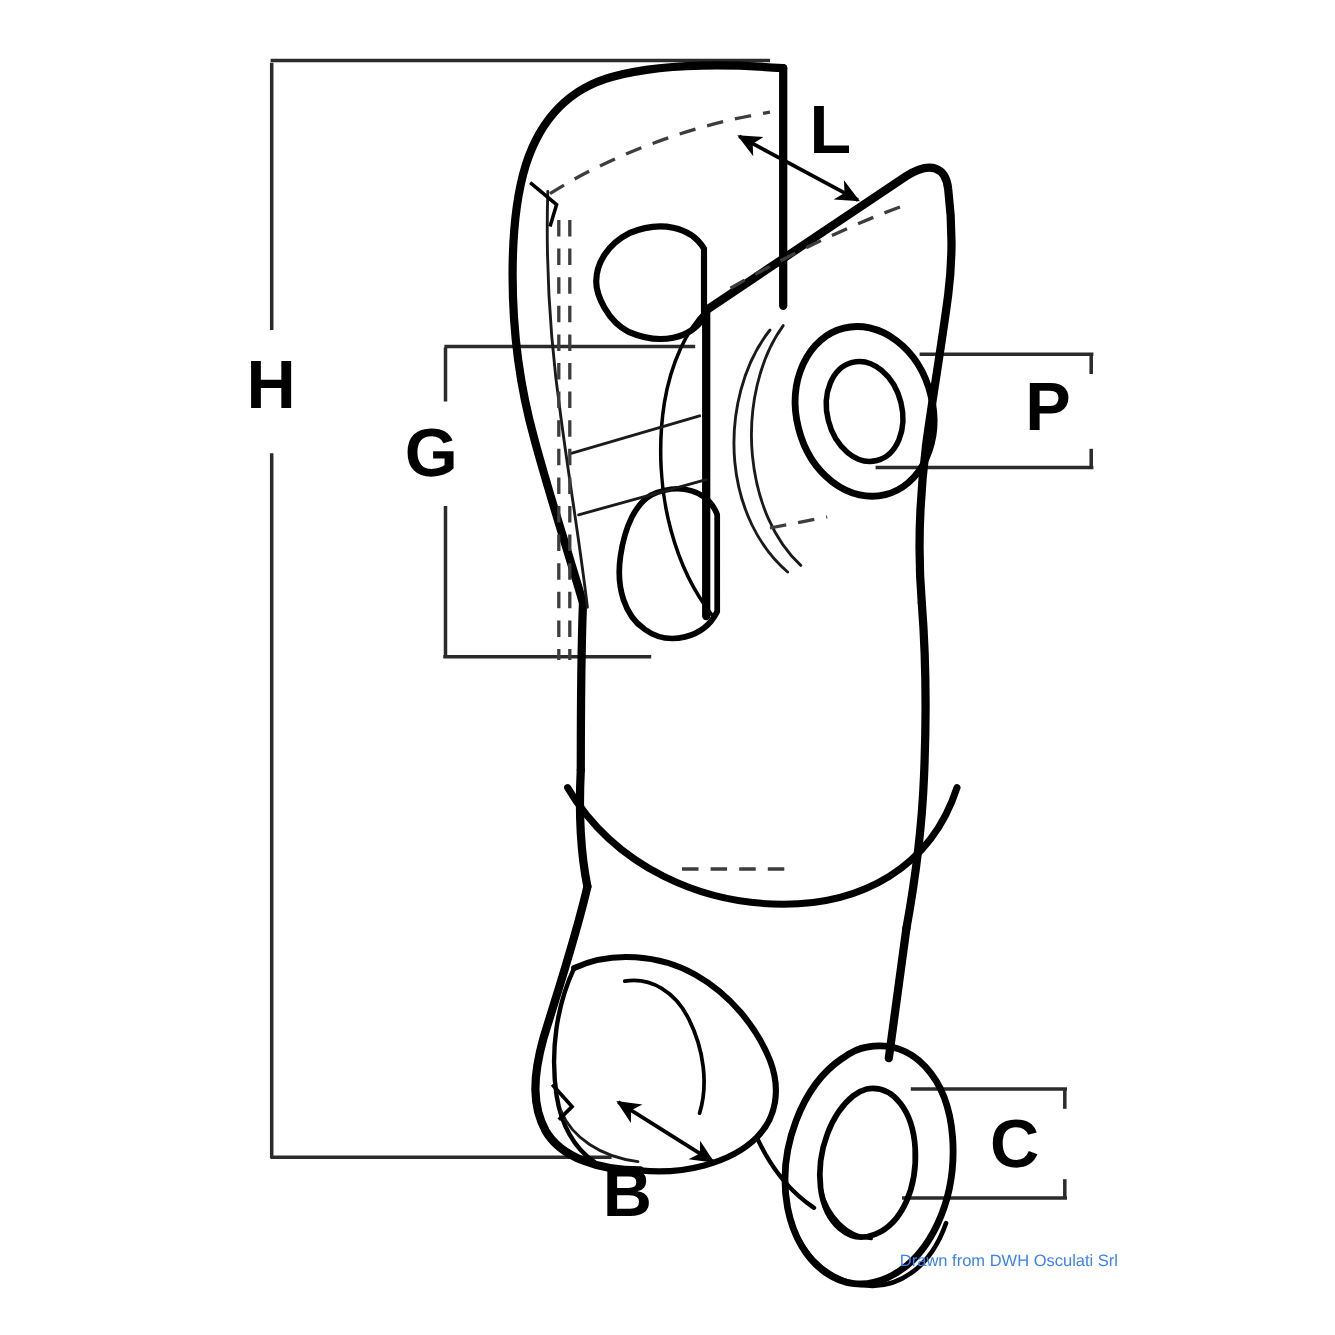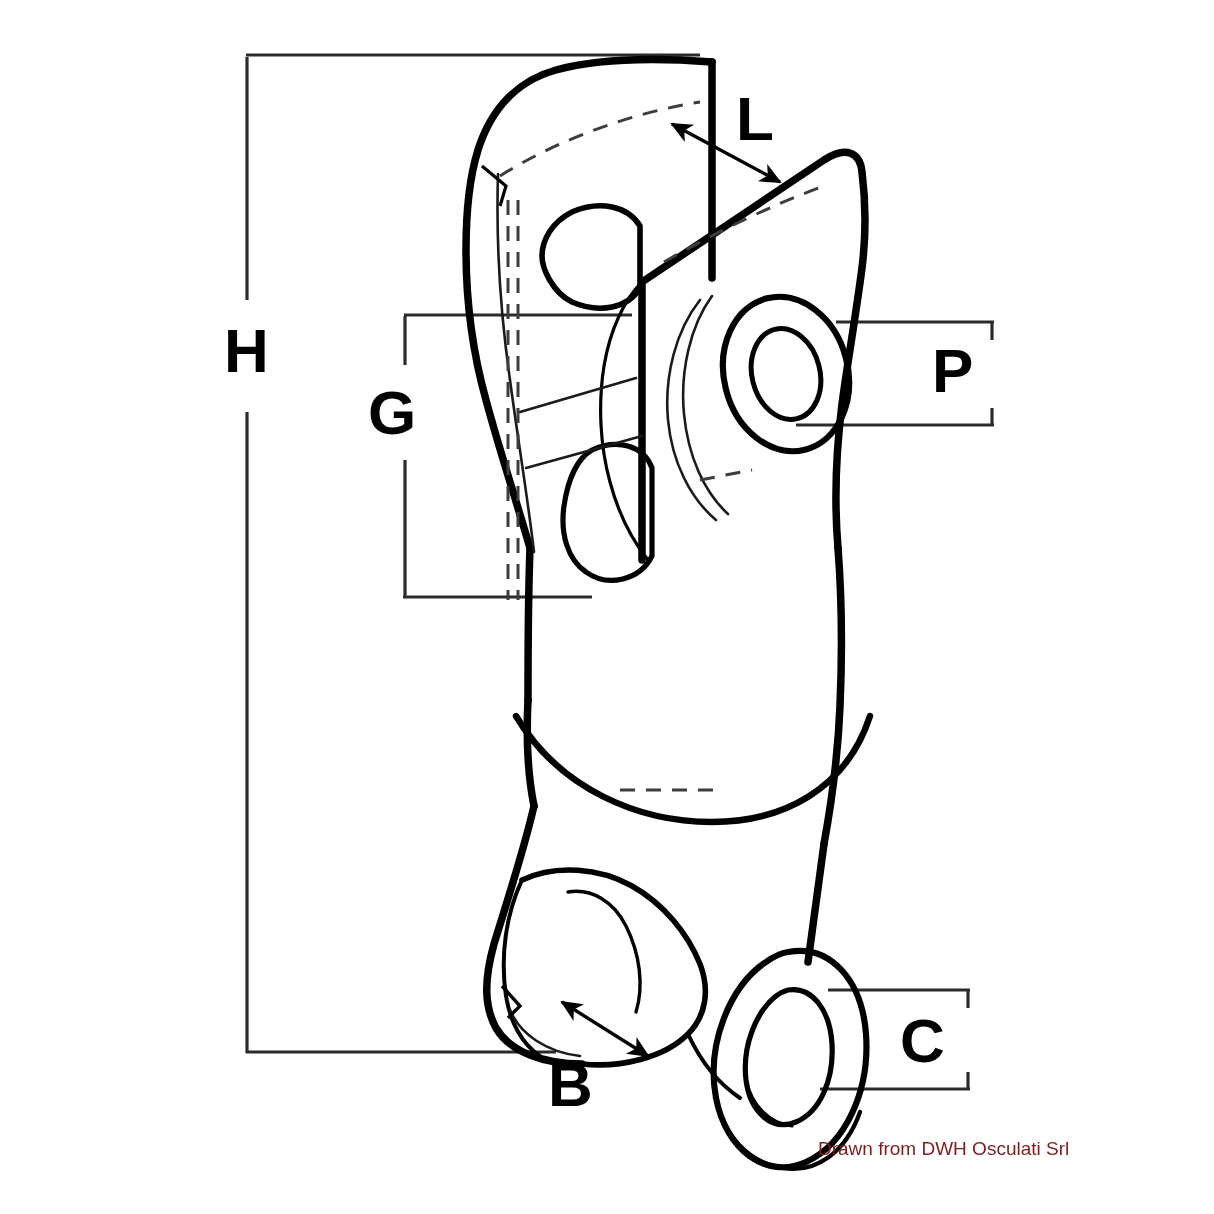--- a/index.html
+++ b/index.html
@@ -39,23 +39,23 @@
   #label-G { left: 368px; top: 382px; font-size: 62px; }
   #label-L { left: 736px; top: 88px;  font-size: 62px; }
   #label-P { left: 932px; top: 340px; font-size: 62px; }
   #label-B { left: 548px; top: 1054px; font-size: 62px; }
   #label-C { left: 900px; top: 1010px; font-size: 62px; }
   #credit {
     position: absolute;
     left: 818px;
     top: 1138px;
     font-family: "Liberation Sans", sans-serif;
-    font-size: 19px;
+    font-size: 15px;
     font-weight: normal;
-    color: #7f1d1d;
+    color: #3b82f6;
     white-space: nowrap;
     user-select: none;
   }
 </style>
 </head>
 <body>
 
 <div id="stage">
 
   <svg id="drawing" viewBox="0 0 1214 1214" xmlns="http://www.w3.org/2000/svg">

